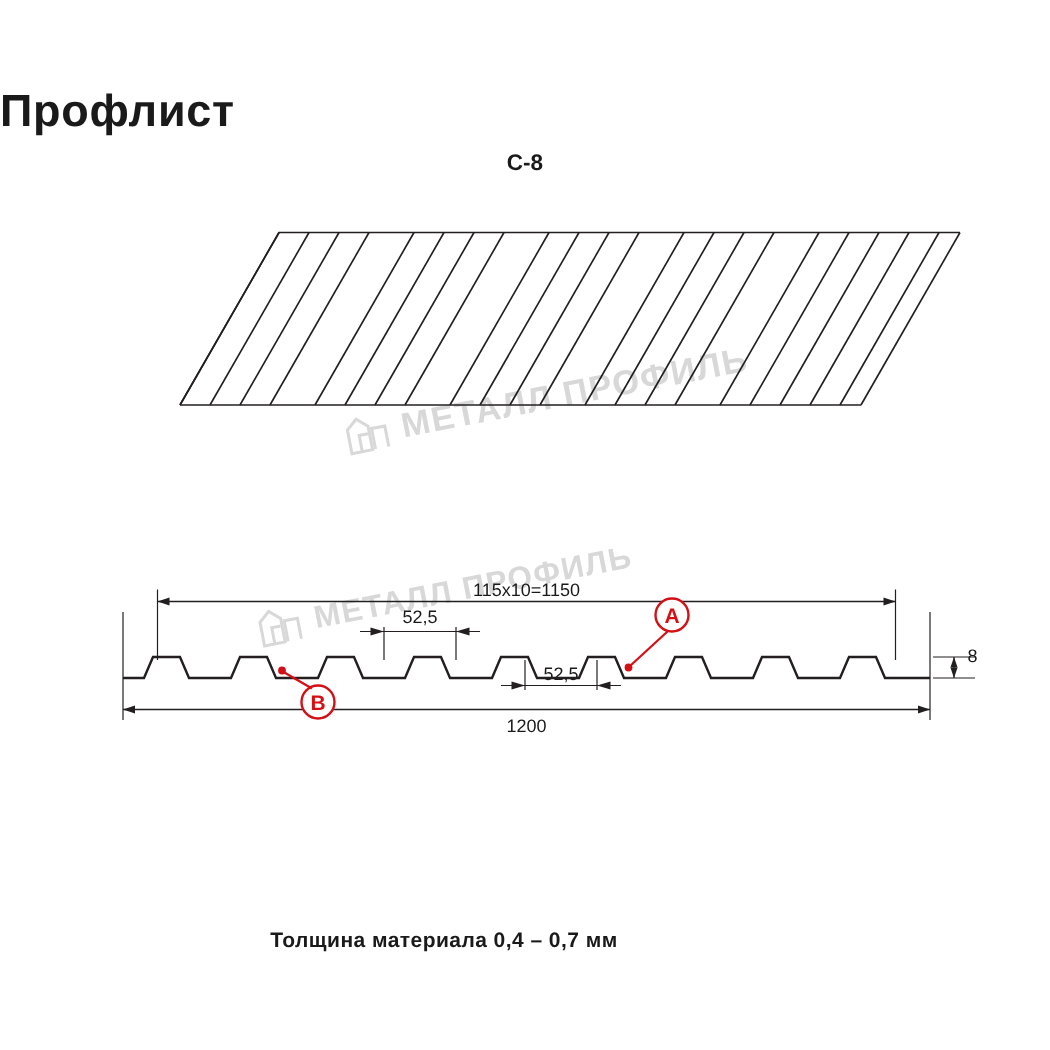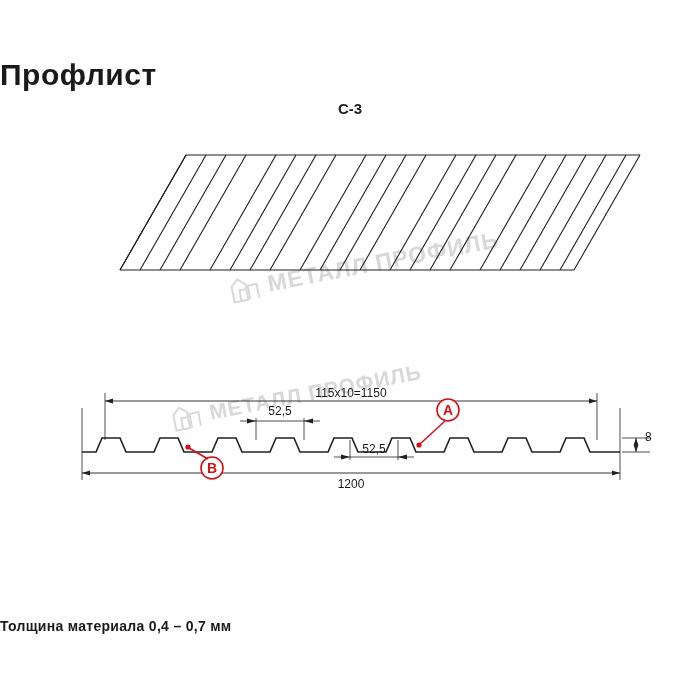--- a/index.html
+++ b/index.html
@@ -35,21 +35,21 @@
     width: 700px;
     text-align: center;
     font-size: 15px;
     font-weight: bold;
   }
   .footer-note {
     position: absolute;
     top: 618px;
     left: 0;
     width: 592px;
-    text-align: left;
+    text-align: center;
     font-size: 14px;
     font-weight: bold;
     letter-spacing: 0.3px;
   }
   .iso-area {
     position: absolute;
     left: 60px;
     top: 140px;
     width: 580px;
     height: 170px;
@@ -104,21 +104,21 @@
     font-size: 12px;
     fill: #1a1a1a;
   }
 </style>
 </head>
 <body>
 
 <div class="page">
 
   <div class="title">Профлист</div>
-  <div class="subtitle">С-3</div>
+  <div class="subtitle">С-8</div>
 
   <div class="watermark wm1">
     <span class="wm-logo">
       <svg width="30" height="26" viewBox="0 0 30 26">
         <path d="M2 24 L2 8 L9 2 L16 8 L16 24 Z" fill="none" stroke="#d8d8d8" stroke-width="2"></path>
         <path d="M9 24 L9 13 L15 13" fill="none" stroke="#d8d8d8" stroke-width="2"></path>
         <path d="M18 24 L18 10 L27 10 L27 24" fill="none" stroke="#d8d8d8" stroke-width="2"></path>
       </svg>
     </span>
     <span>МЕТАЛЛ ПРОФИЛЬ</span>

